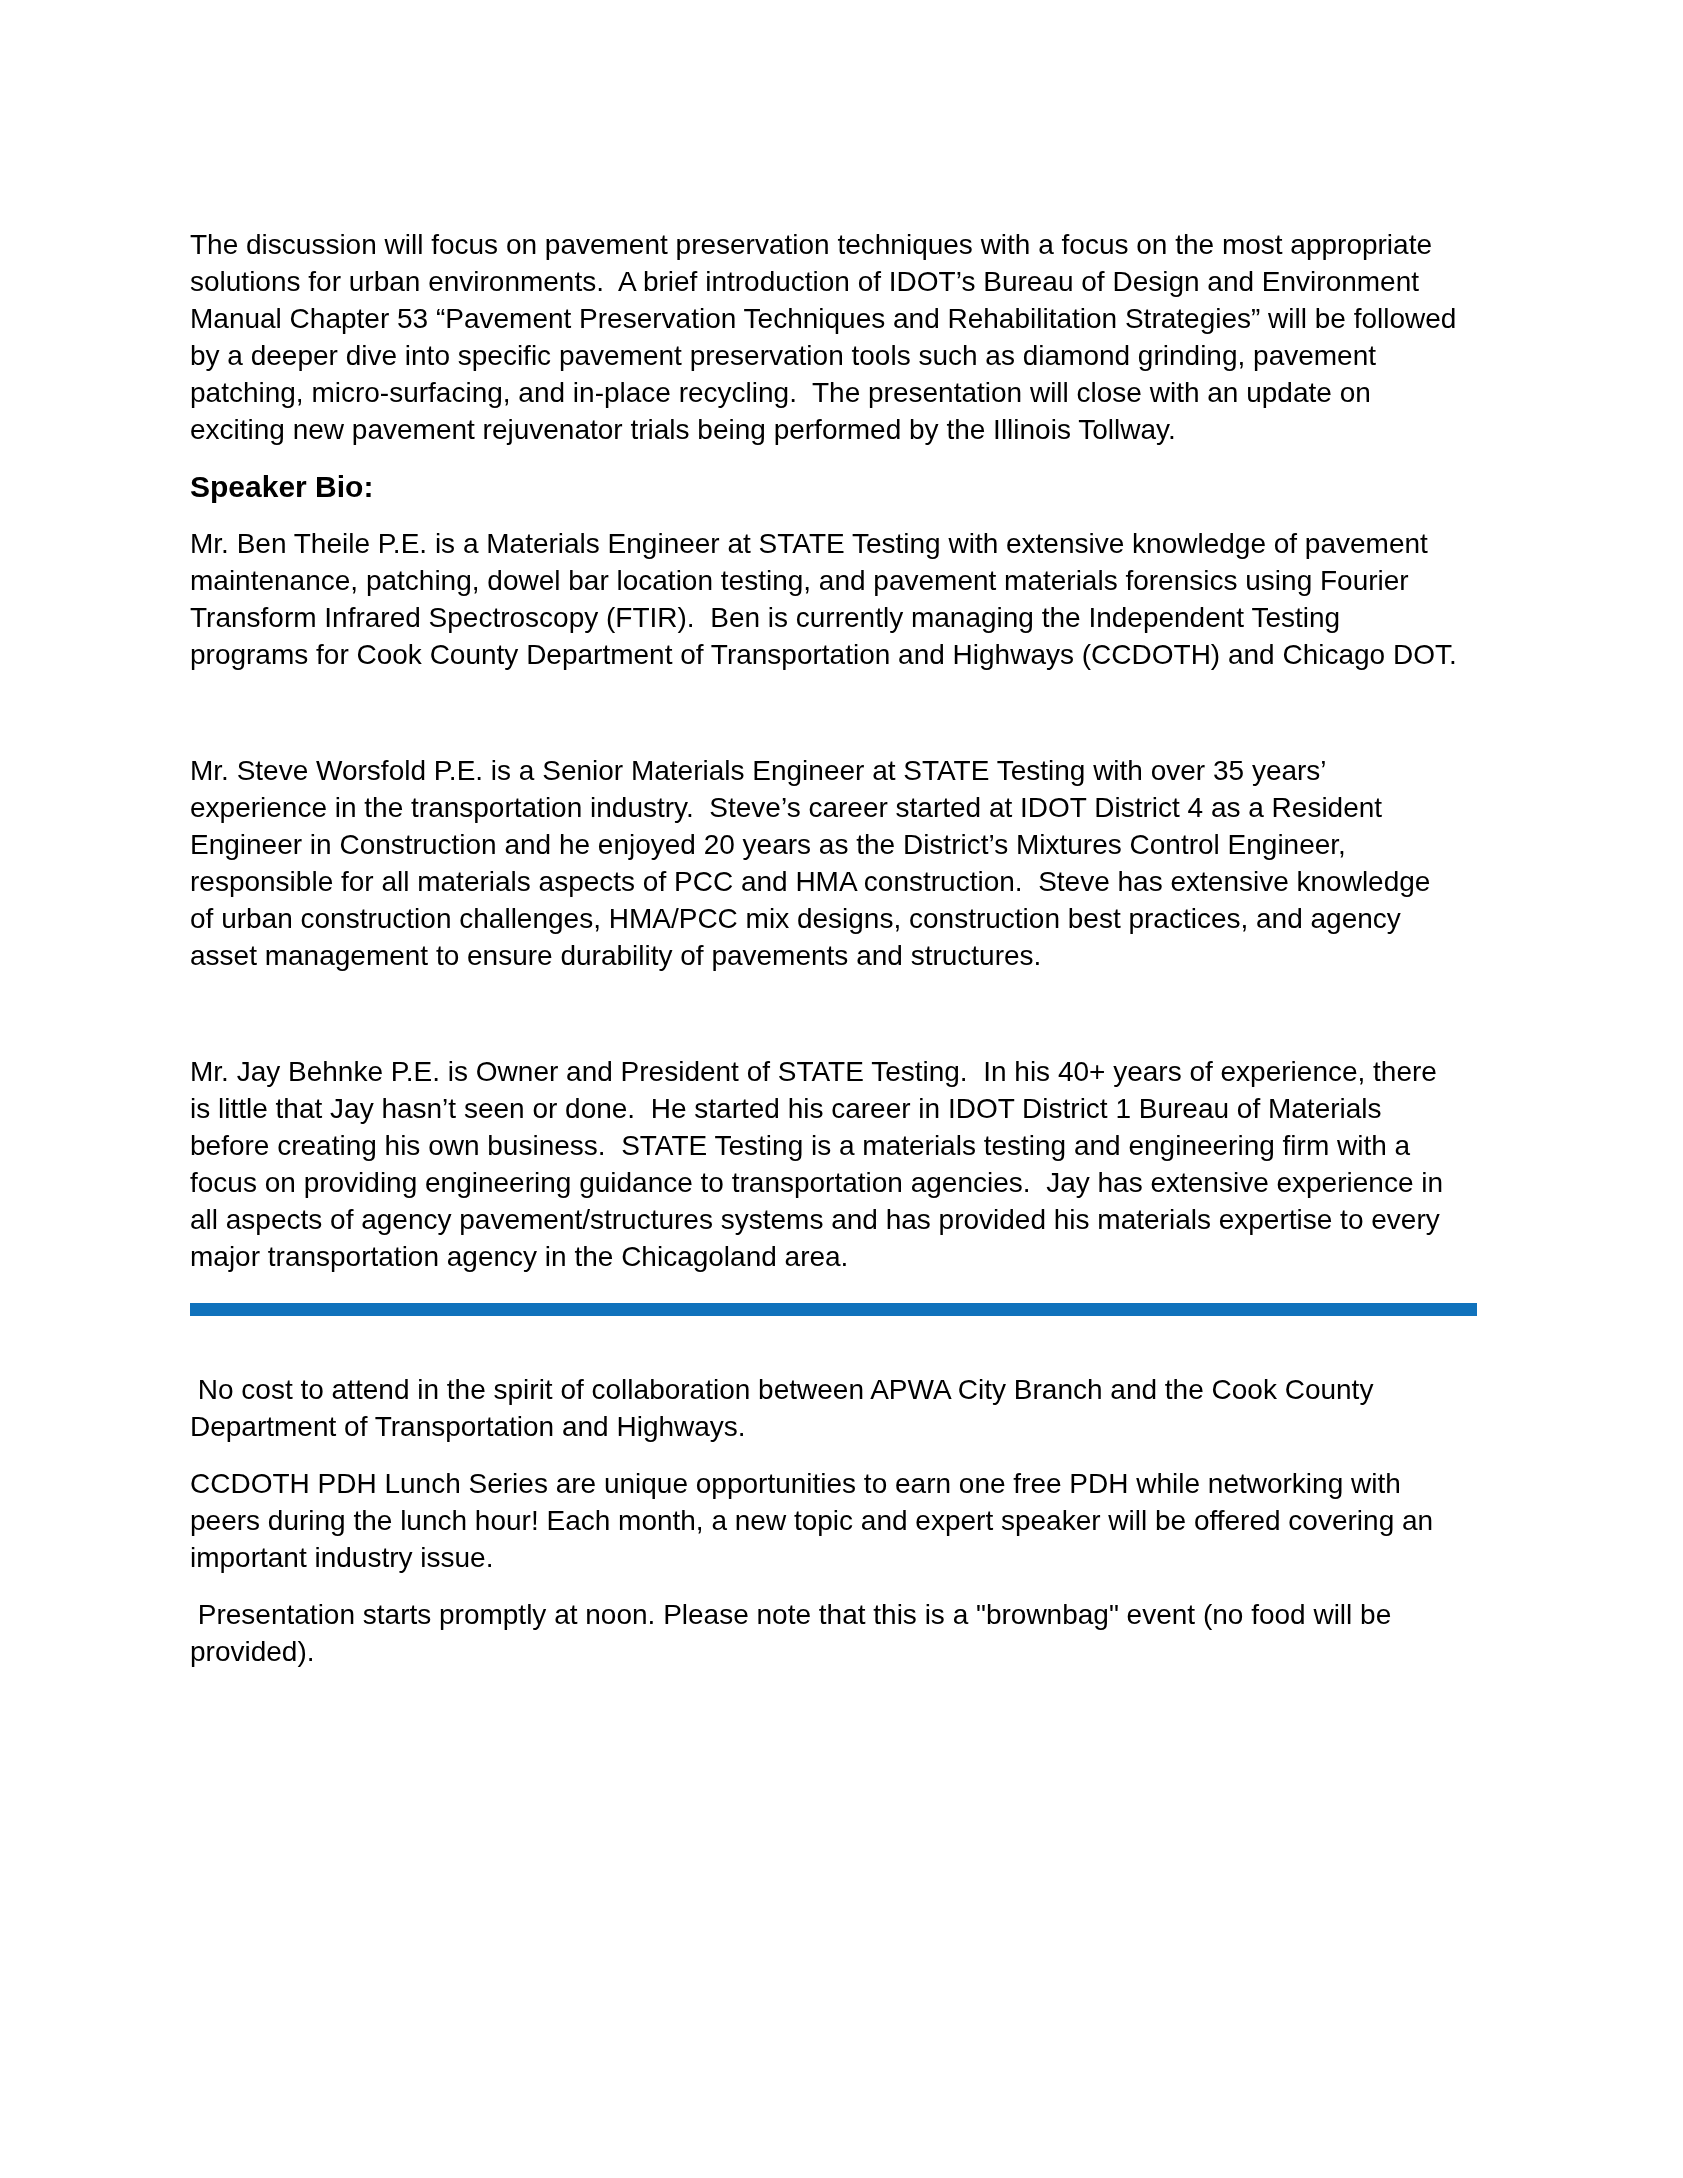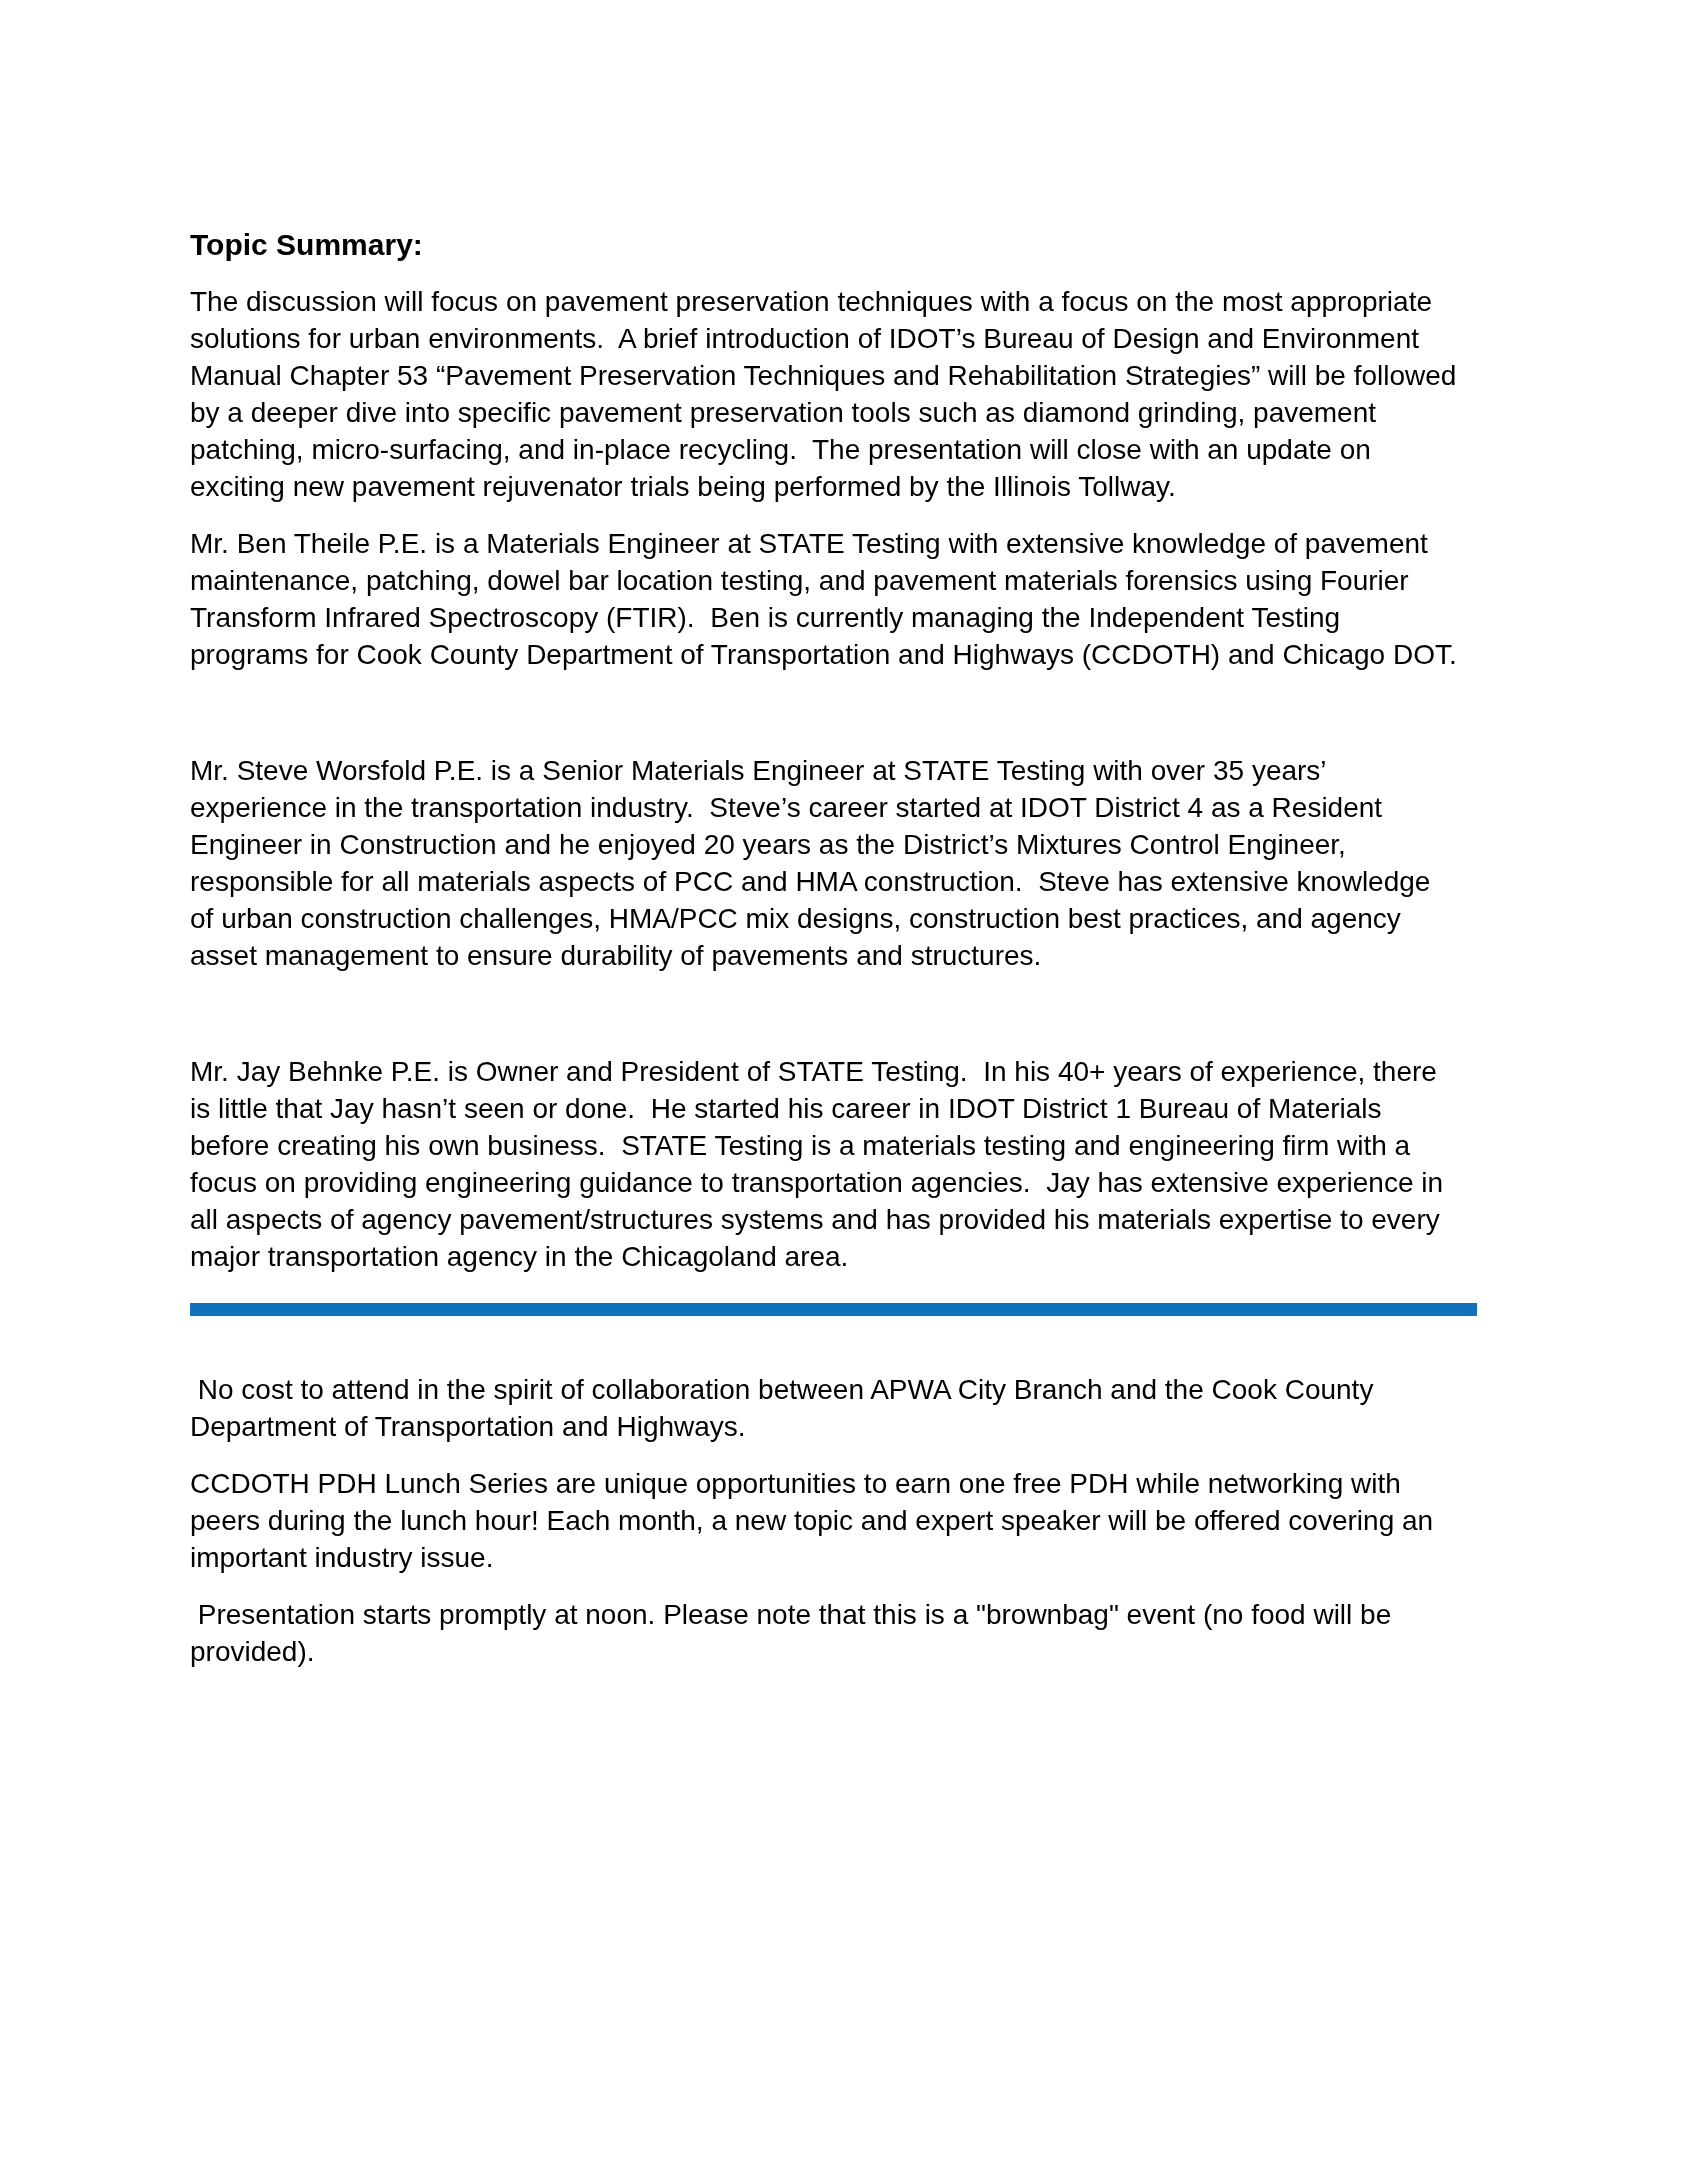--- a/index.html
+++ b/index.html
@@ -47,24 +47,24 @@
     margin: 28px 0 55px 0;
     background: #1072BC;
   }
 </style>
 </head>
 <body style="background: rgb(255, 255, 255);">
 
 <div class="page">
   <div class="content">
 
-    <h2>Topic Summary:</h2>
 
     <p>The discussion will focus on pavement preservation techniques with a focus on the most appropriate solutions for urban environments.  A brief introduction of IDOT’s Bureau of Design and Environment Manual Chapter 53 “Pavement Preservation Techniques and Rehabilitation Strategies” will be followed by a deeper dive into specific pavement preservation tools such as diamond grinding, pavement patching, micro-surfacing, and in-place recycling.  The presentation will close with an update on exciting new pavement rejuvenator trials being performed by the Illinois Tollway.</p>
 
+    <h2>Speaker Bio:</h2>
 
     <p>Mr. Ben Theile P.E. is a Materials Engineer at STATE Testing with extensive knowledge of pavement maintenance, patching, dowel bar location testing, and pavement materials forensics using Fourier Transform Infrared Spectroscopy (FTIR).  Ben is currently managing the Independent Testing programs for Cook County Department of Transportation and Highways (CCDOTH) and Chicago DOT.</p>
 
     <div class="spacer"></div>
 
     <p>Mr. Steve Worsfold P.E. is a Senior Materials Engineer at STATE Testing with over 35 years’ experience in the transportation industry.  Steve’s career started at IDOT District 4 as a Resident Engineer in Construction and he enjoyed 20 years as the District’s Mixtures Control Engineer, responsible for all materials aspects of PCC and HMA construction.  Steve has extensive knowledge of urban construction challenges, HMA/PCC mix designs, construction best practices, and agency asset management to ensure durability of pavements and structures.</p>
 
     <div class="spacer"></div>
 
     <p>Mr. Jay Behnke P.E. is Owner and President of STATE Testing.  In his 40+ years of experience, there is little that Jay hasn’t seen or done.  He started his career in IDOT District 1 Bureau of Materials before creating his own business.  STATE Testing is a materials testing and engineering firm with a focus on providing engineering guidance to transportation agencies.  Jay has extensive experience in all aspects of agency pavement/structures systems and has provided his materials expertise to every major transportation agency in the Chicagoland area.</p>

